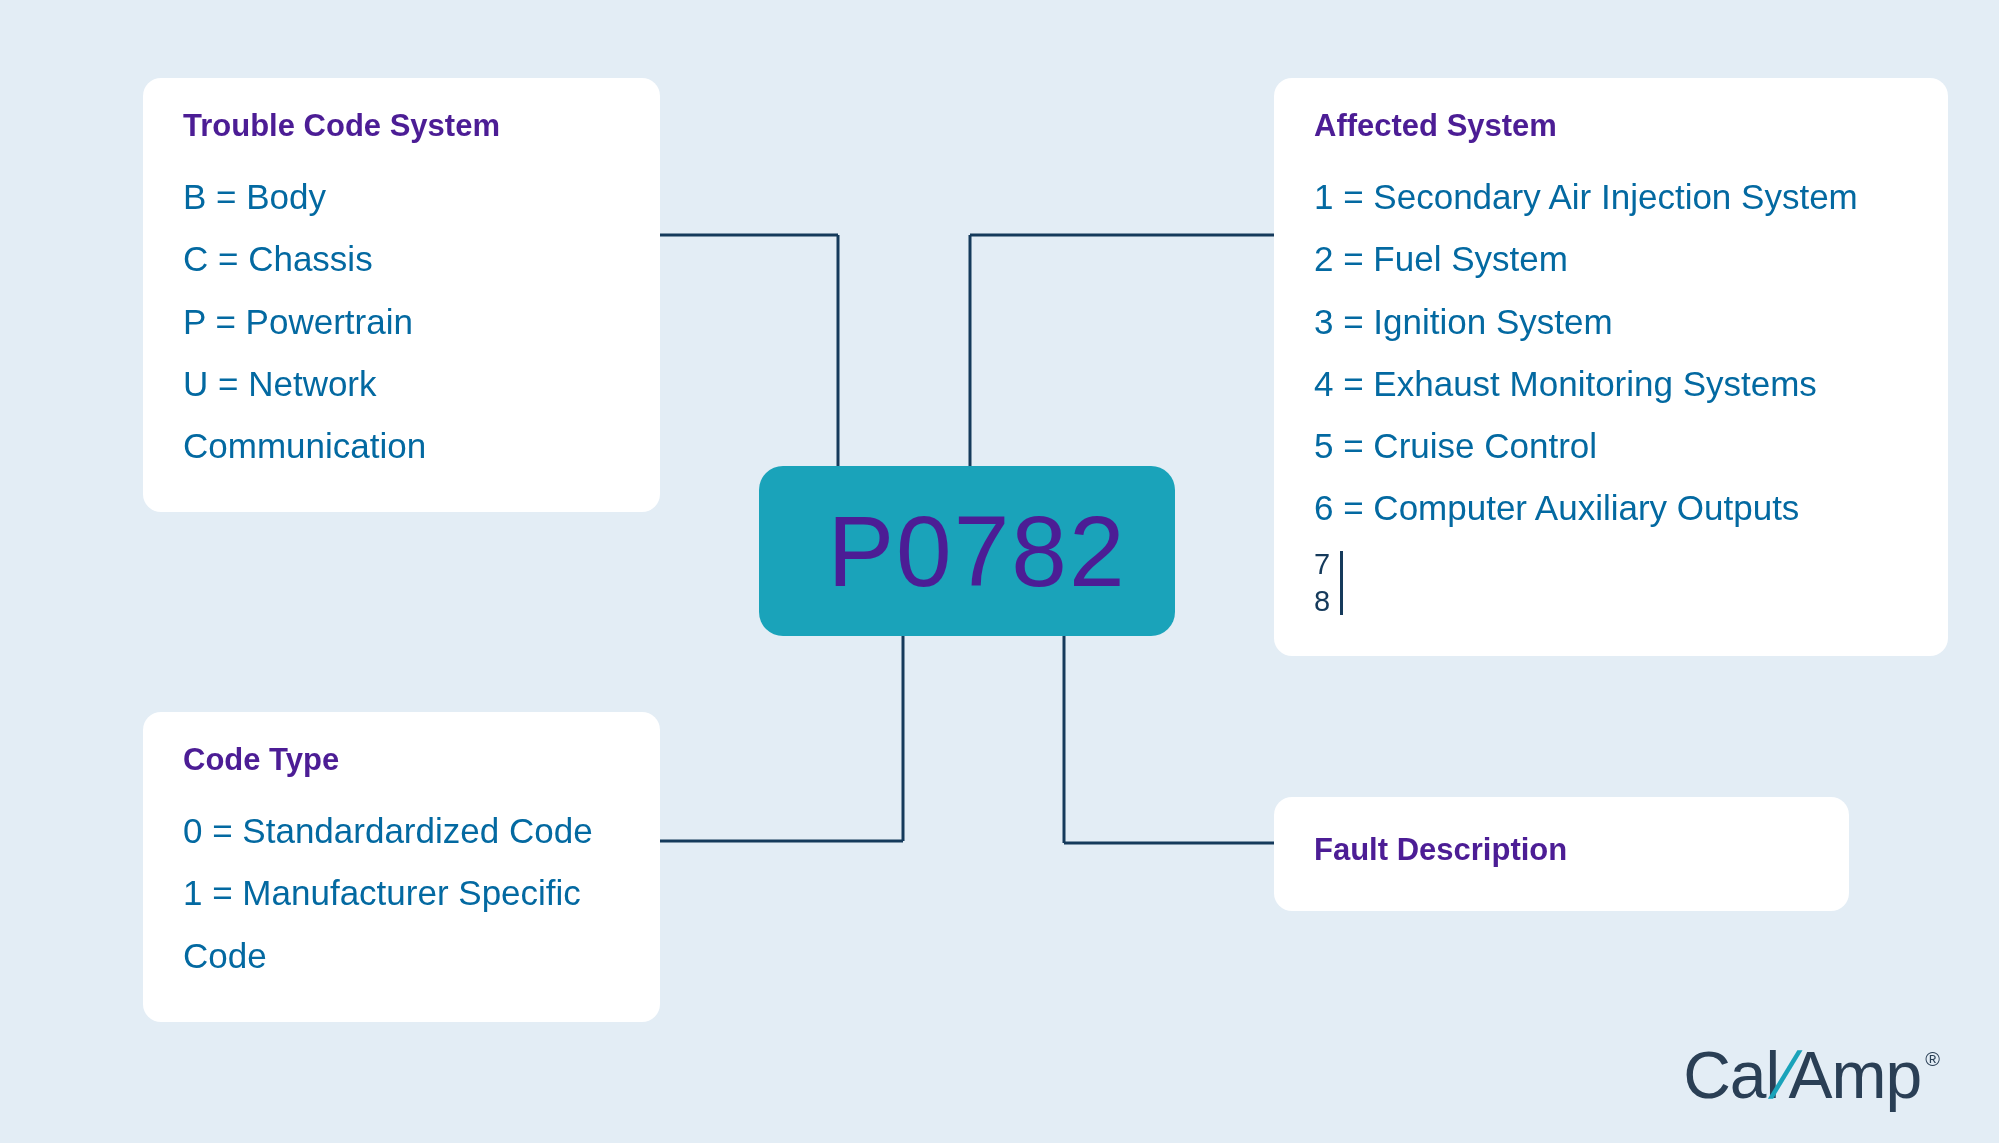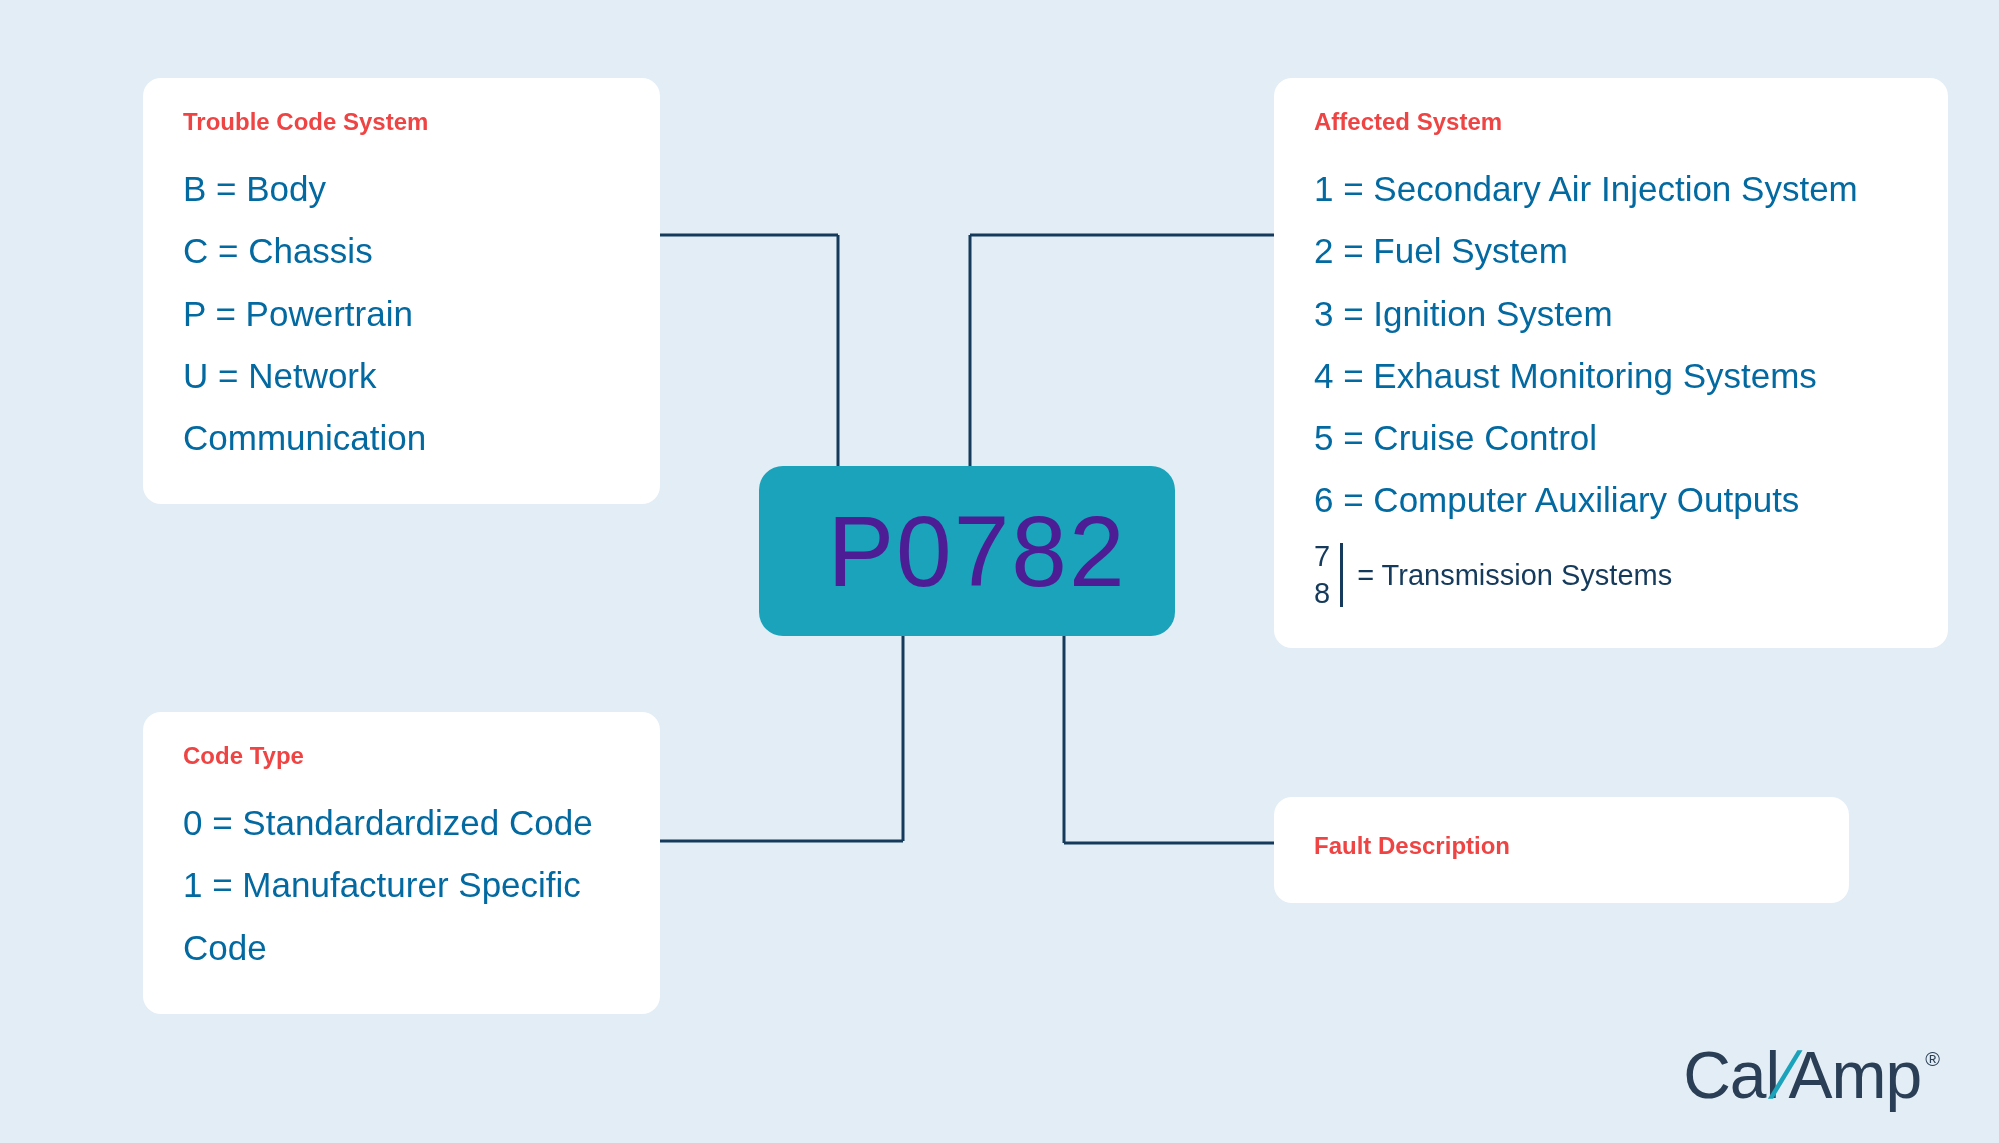--- a/index.html
+++ b/index.html
@@ -12,23 +12,23 @@
     color: #153a5b;
   }
   .card {
     position: absolute;
     background: #ffffff;
     border-radius: 18px;
     padding: 30px 40px 35px 40px;
     box-shadow: 0 0 0 transparent;
   }
   .card-title {
-    font-size: 24px;
+    font-size: 31px;
     font-weight: 700;
-    color: #ef4444;
+    color: #4c1d95;
     margin-bottom: 22px;
   }
   .card-list {
     list-style: none;
     font-size: 35px;
     color: #0369a1;
     line-height: 1.78;
     font-weight: 400;
   }
   .center-code {
@@ -150,21 +150,20 @@
     <li>4 = Exhaust Monitoring Systems</li>
     <li>5 = Cruise Control</li>
     <li>6 = Computer Auxiliary Outputs</li>
   </ul>
   <div class="stacked-row">
     <div class="stacked-nums">
       <span>7</span>
       <span>8</span>
     </div>
     <div class="stacked-bar"></div>
-    <span>= Transmission Systems</span>
   </div>
 </div>
 
 <div class="card" style="left:143px; top:712px; width:517px;">
   <div class="card-title">Code Type</div>
   <ul class="card-list">
     <li>0 = Standardardized Code</li>
     <li>1 = Manufacturer Specific Code</li>
   </ul>
 </div>

